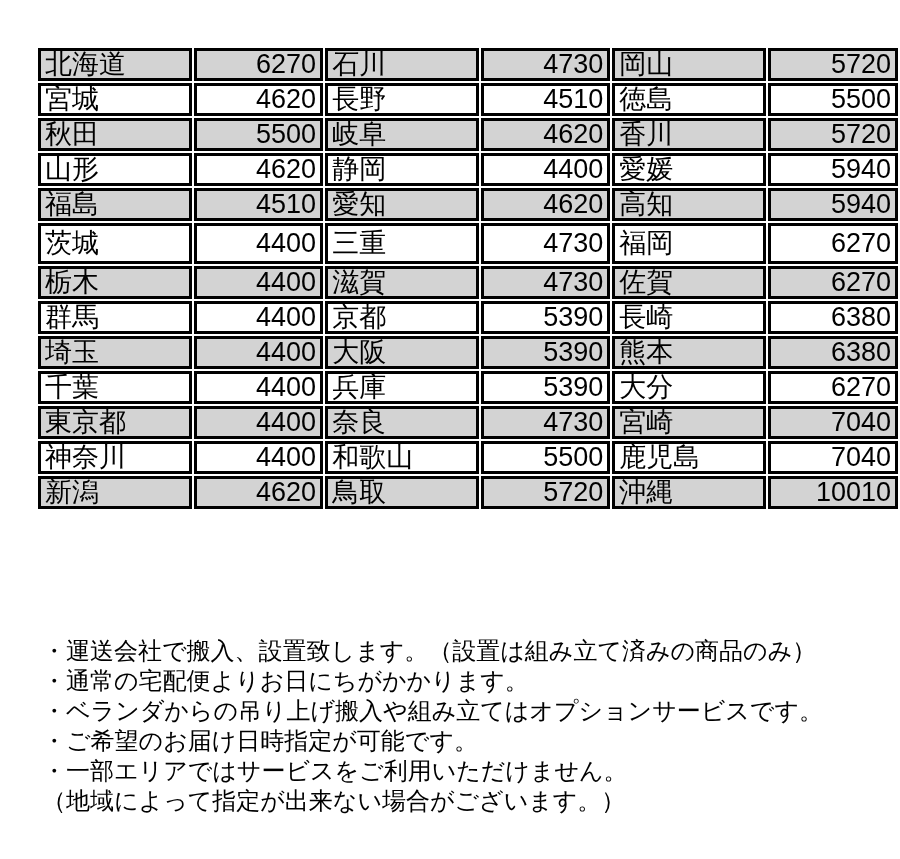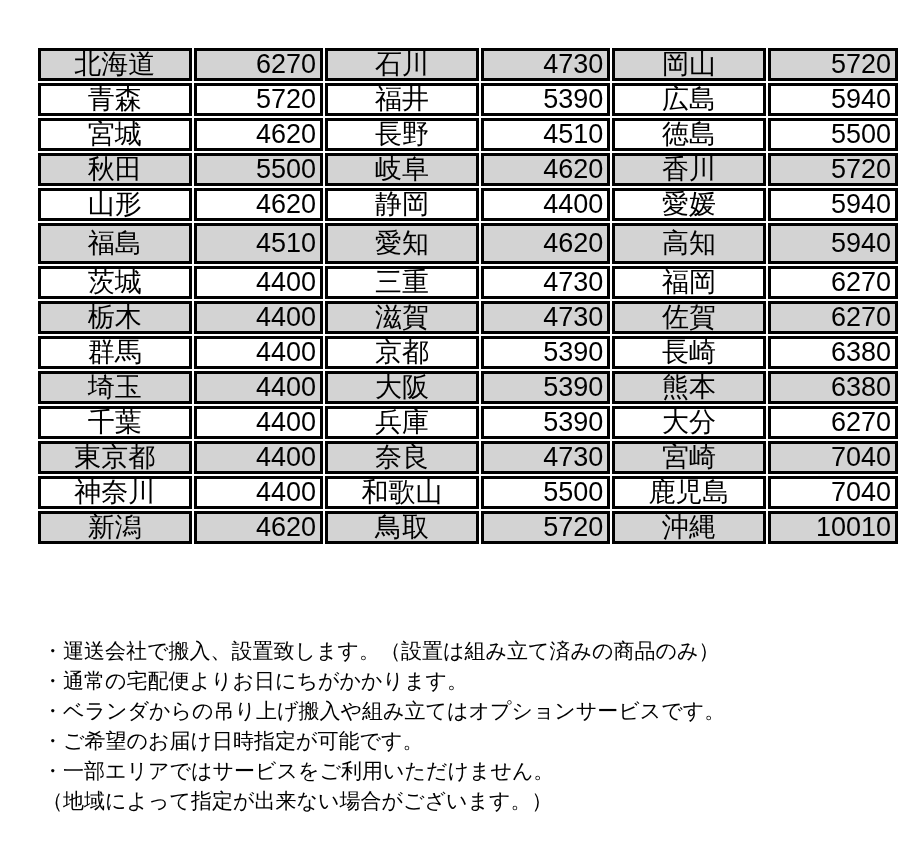--- a/index.html
+++ b/index.html
@@ -32,56 +32,48 @@
   table.fare-table td {
     border: 3px solid #000000;
     height: 26px;
     line-height: 27px;
     font-size: 27px;
     padding: 0 4px;
     white-space: nowrap;
     overflow: hidden;
     background: #ffffff;
   }
-  table.fare-table td.pref  { width: 156px; text-align: center; }
+  table.fare-table td.pref  { width: 156px; text-align: left; }
   table.fare-table td.price { width: 132px; text-align: right; }
   table.fare-table tr.shaded td { background: #d3d3d3; }
   table.fare-table tr:nth-child(6) td { height: 34px; line-height: 35px; }
 
   .notes {
     position: absolute;
     left: 42px; top: 636px;
-    font-size: 21px;
+    font-size: 24px;
     line-height: 30px;
   }
   .note-line { white-space: nowrap; }
 </style>
 </head>
 <body>
 
 <div class="page">
 
 
   <table class="fare-table">
     <tbody>
         <tr class="shaded">
           <td class="pref">北海道</td>
           <td class="price">6270</td>
           <td class="pref">石川</td>
           <td class="price">4730</td>
           <td class="pref">岡山</td>
           <td class="price">5720</td>
-        </tr>
-        <tr>
-          <td class="pref">青森</td>
-          <td class="price">5720</td>
-          <td class="pref">福井</td>
-          <td class="price">5390</td>
-          <td class="pref">広島</td>
-          <td class="price">5940</td>
         </tr>
         <tr>
           <td class="pref">宮城</td>
           <td class="price">4620</td>
           <td class="pref">長野</td>
           <td class="price">4510</td>
           <td class="pref">徳島</td>
           <td class="price">5500</td>
         </tr>
         <tr class="shaded">

